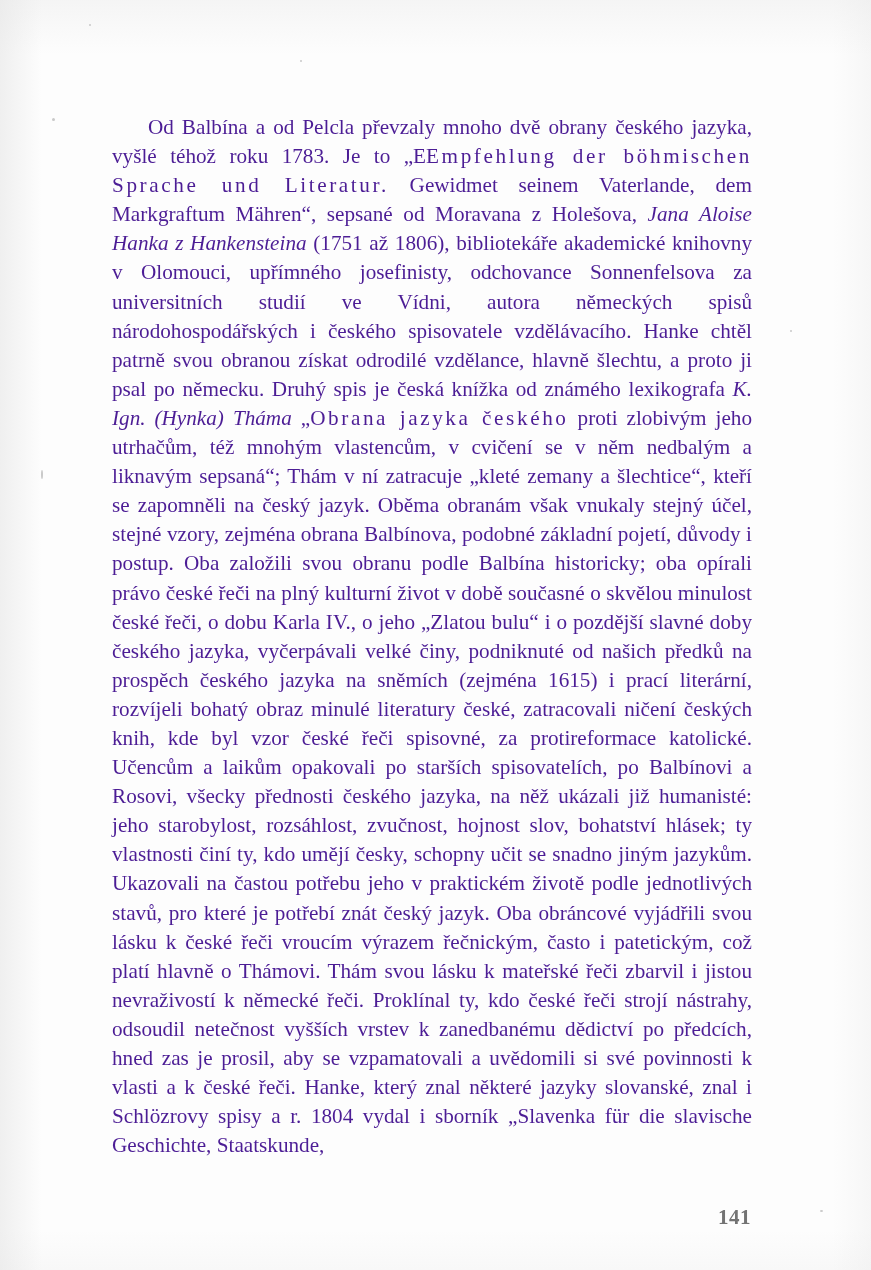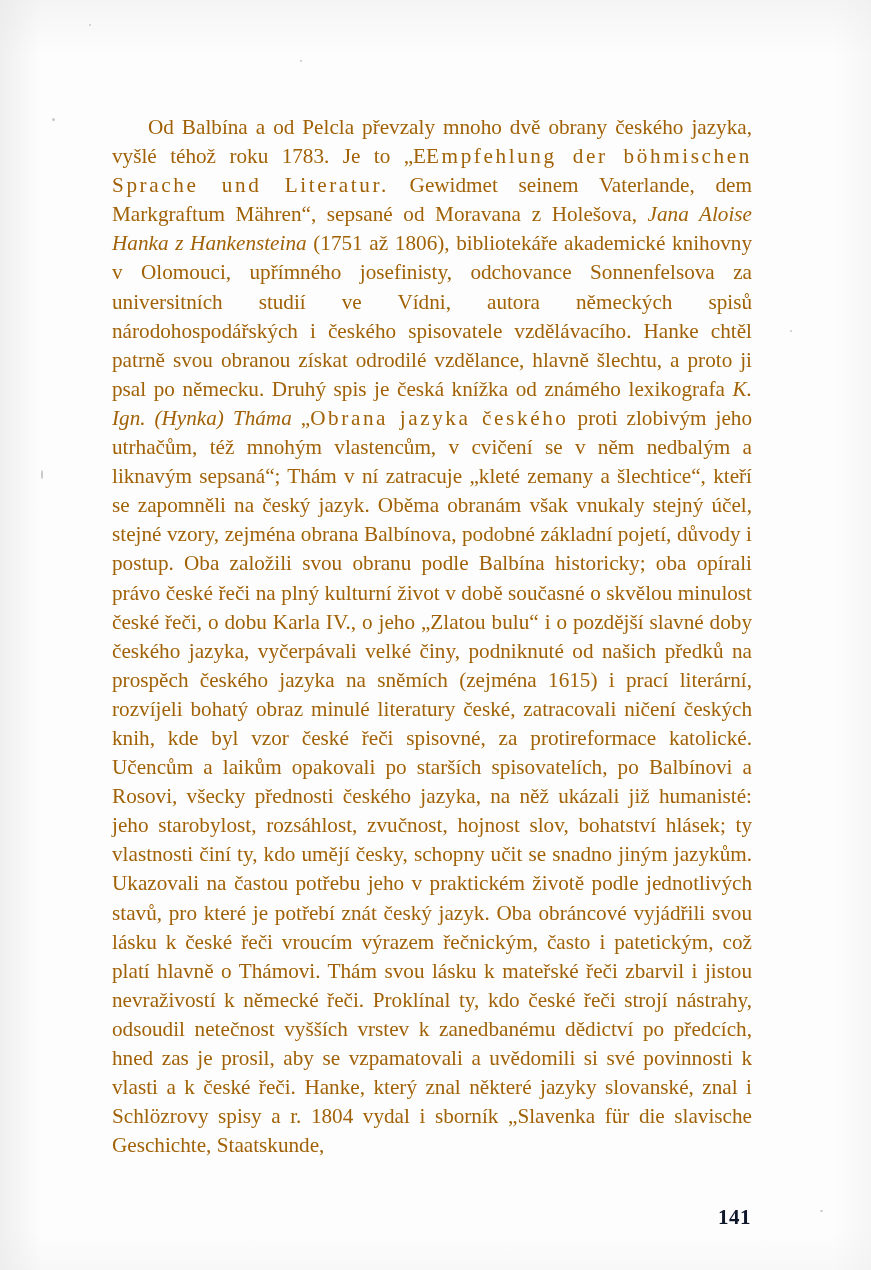--- a/index.html
+++ b/index.html
@@ -34,21 +34,21 @@
   }
 
   .textblock {
     position: absolute;
     left: 112px;
     top: 113px;
     width: 640px;
     font-family: "Liberation Serif", "DejaVu Serif", serif;
     font-size: 21.2px;
     line-height: 29.1px;
-    color: #a16207;
+    color: #4c1d95;
     text-align: justify;
     text-justify: inter-word;
     -webkit-font-smoothing: antialiased;
   }
   .textblock p {
     margin: 0;
     text-indent: 36px;
     text-align: justify;
   }
   .textblock p:last-child {
@@ -64,21 +64,21 @@
 
   .folio {
     position: absolute;
     left: 0;
     top: 1205px;
     width: 751px;
     text-align: right;
     font-family: "Liberation Serif", "DejaVu Serif", serif;
     font-size: 21px;
     font-weight: bold;
-    color: #0f172a;
+    color: #737373;
     letter-spacing: 0.5px;
   }
 </style>
 </head>
 <body>
 
 <div class="page">
 
   <div class="paper-texture"></div>
 

